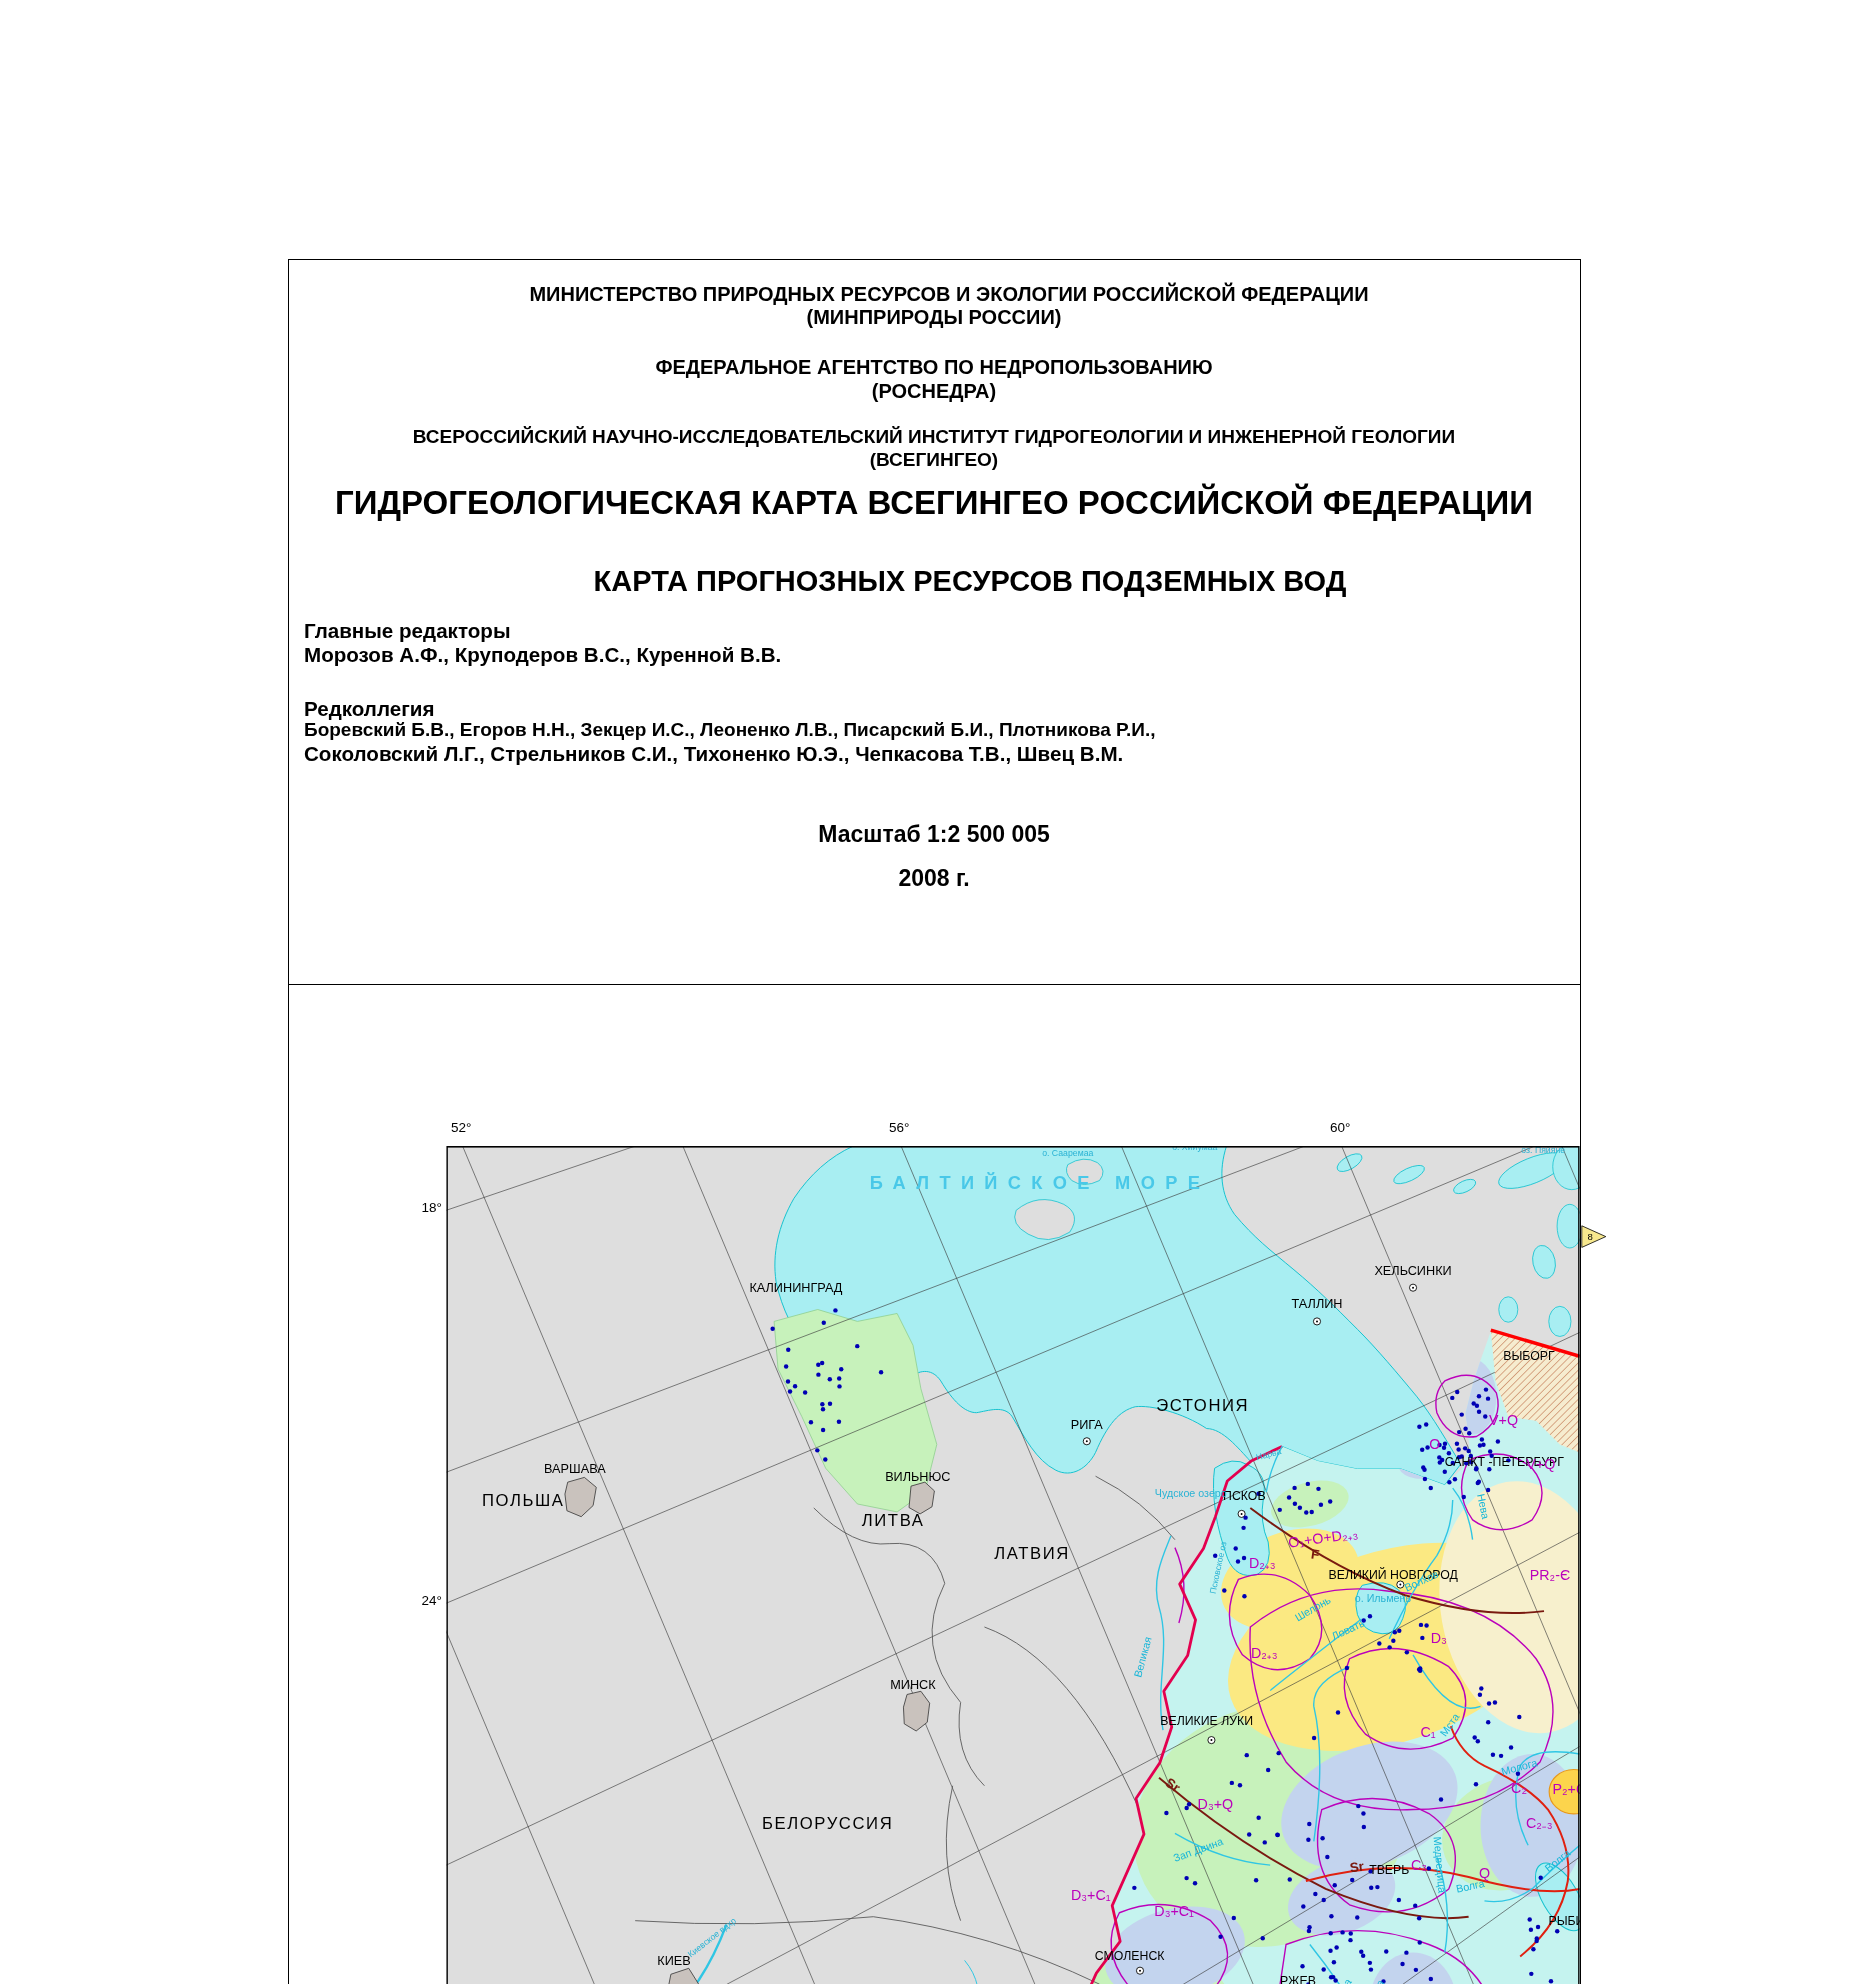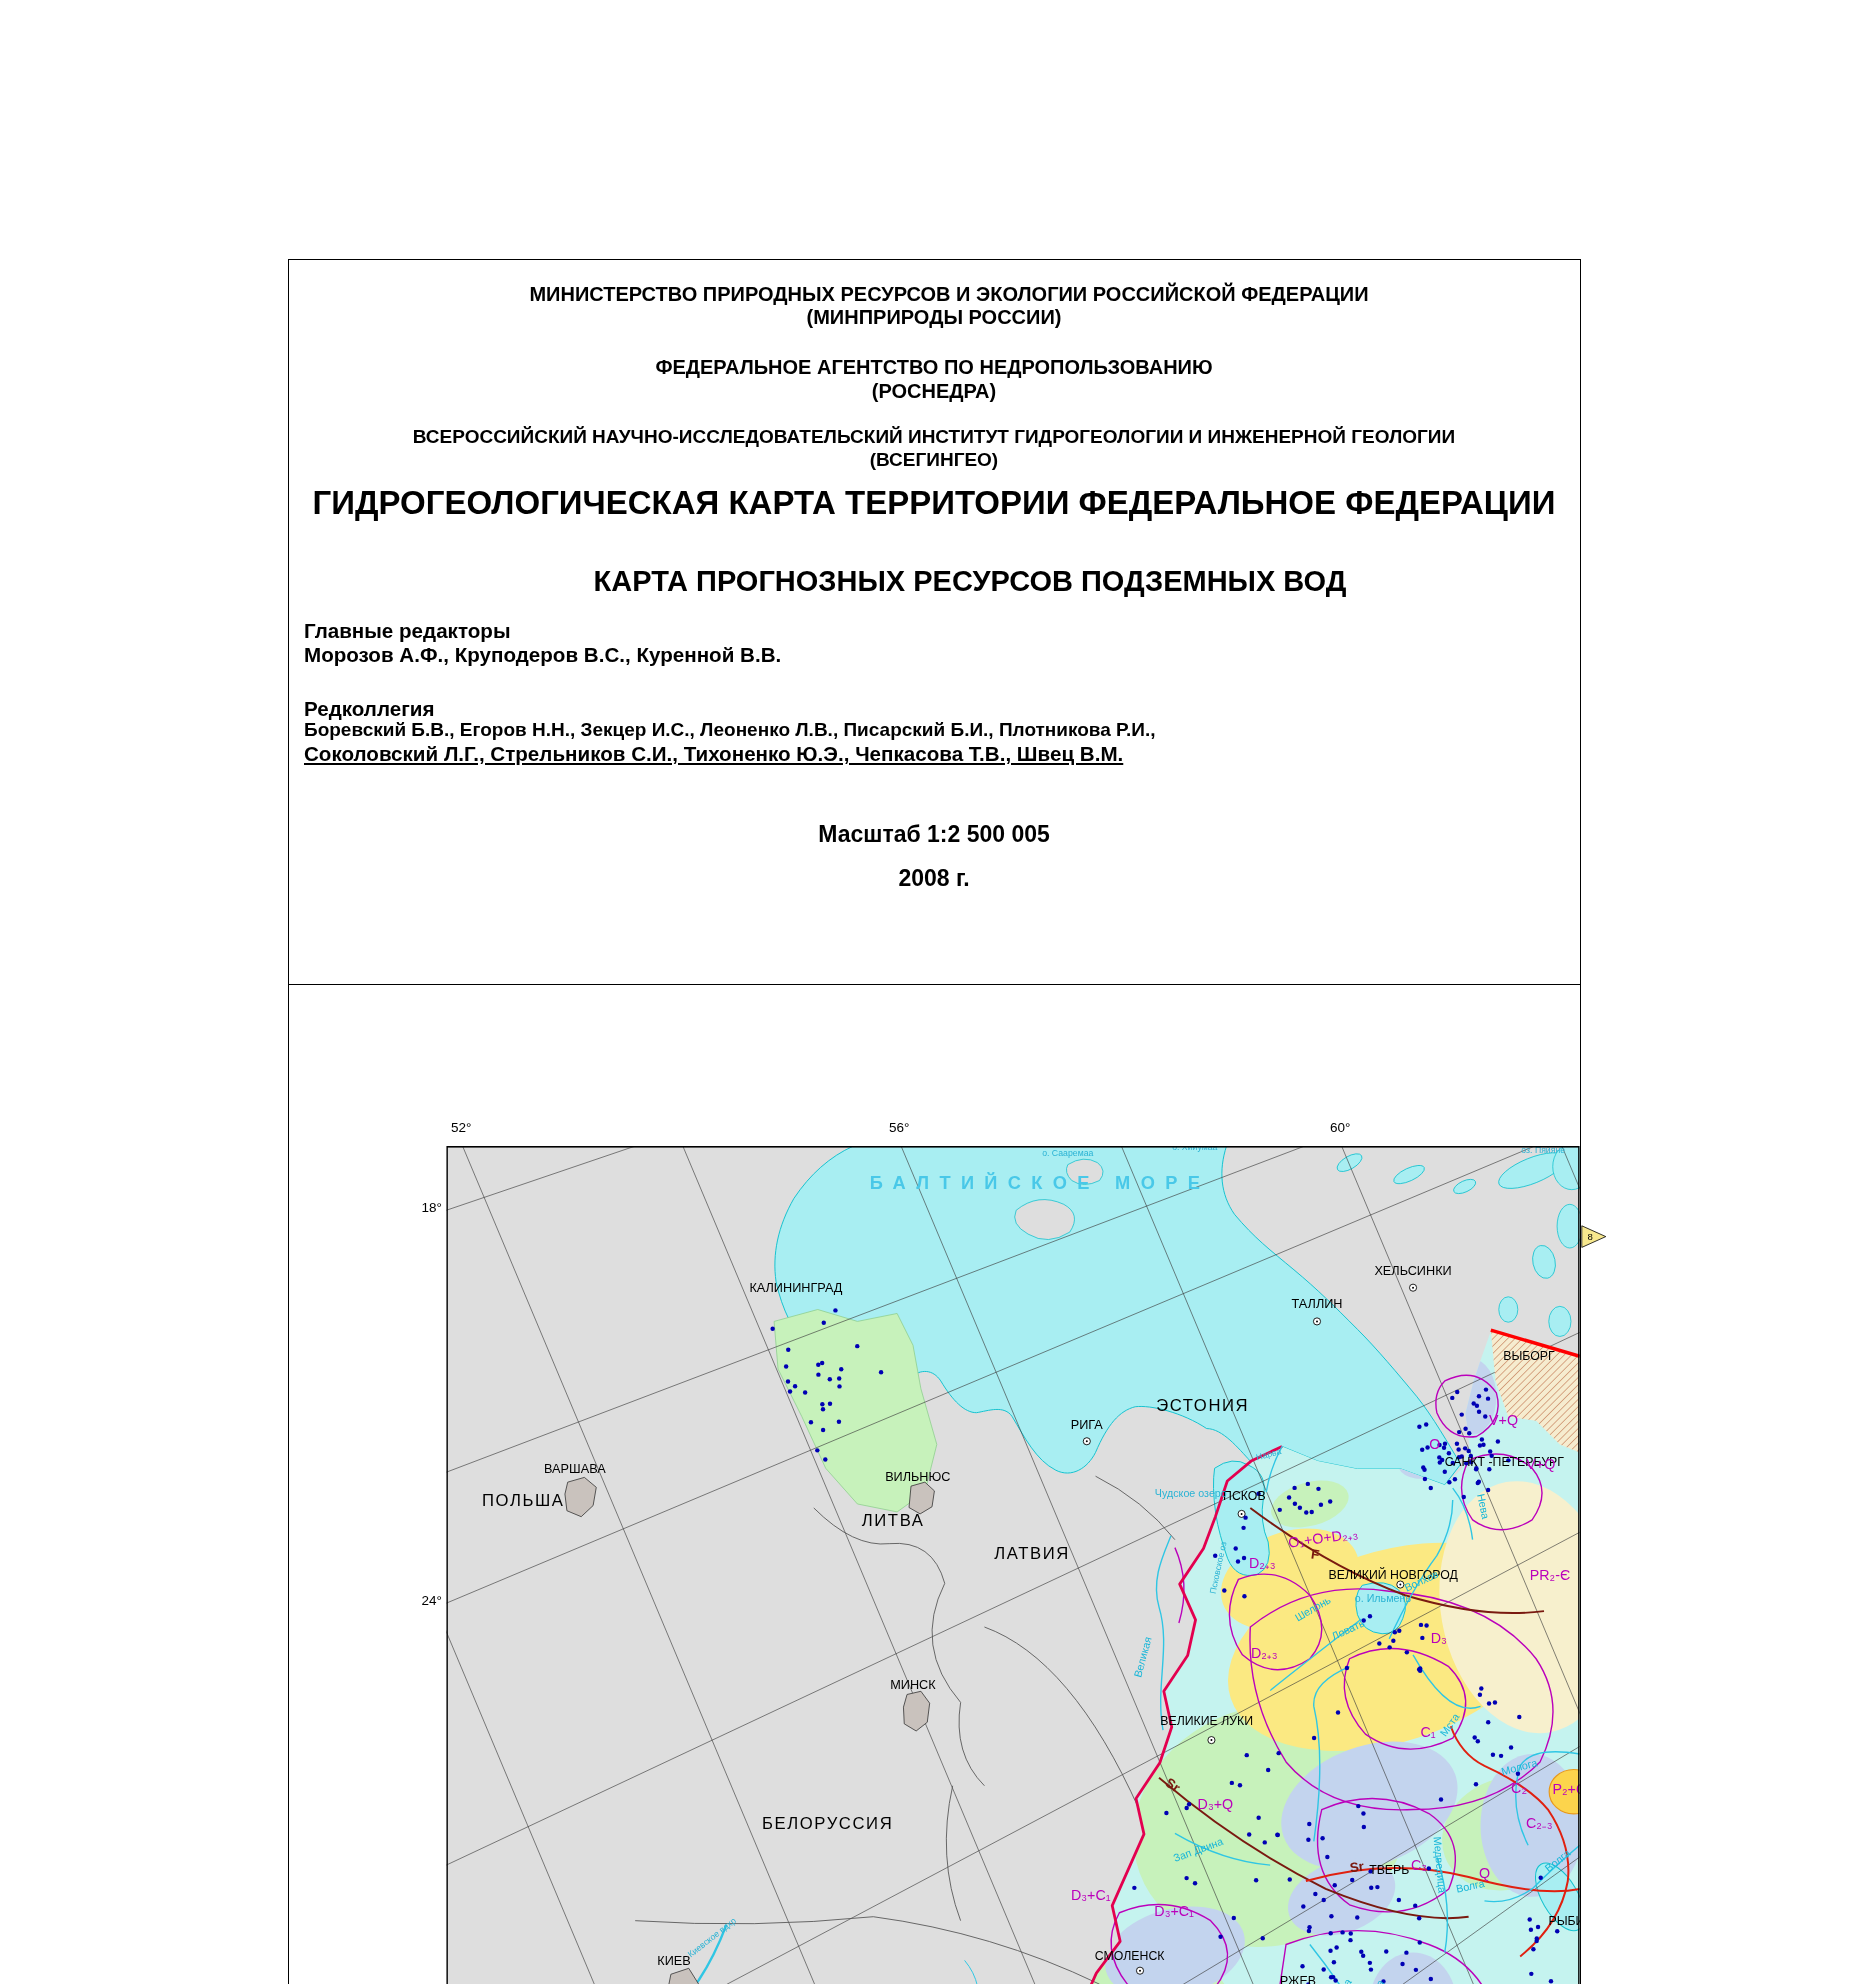--- a/index.html
+++ b/index.html
@@ -22,27 +22,27 @@
 
   <div class="abs frame"></div>
   <div class="abs divider"></div>
 
   <div class="abs ctr hline" style="top:283px;font-size:20px;margin-left:15px;">МИНИСТЕРСТВО ПРИРОДНЫХ РЕСУРСОВ И ЭКОЛОГИИ РОССИЙСКОЙ ФЕДЕРАЦИИ</div>
   <div class="abs ctr hline" style="top:306px;font-size:20px;">(МИНПРИРОДЫ РОССИИ)</div>
   <div class="abs ctr hline" style="top:356px;font-size:20px;">ФЕДЕРАЛЬНОЕ АГЕНТСТВО ПО НЕДРОПОЛЬЗОВАНИЮ</div>
   <div class="abs ctr hline" style="top:380px;font-size:20px;">(РОСНЕДРА)</div>
   <div class="abs ctr hline" style="top:426px;font-size:19px;">ВСЕРОССИЙСКИЙ НАУЧНО-ИССЛЕДОВАТЕЛЬСКИЙ ИНСТИТУТ ГИДРОГЕОЛОГИИ И ИНЖЕНЕРНОЙ ГЕОЛОГИИ</div>
   <div class="abs ctr hline" style="top:449px;font-size:19px;">(ВСЕГИНГЕО)</div>
-  <div class="abs ctr hline" style="top:484px;font-size:33px;">ГИДРОГЕОЛОГИЧЕСКАЯ КАРТА ТЕРРИТОРИИ ФЕДЕРАЛЬНОЕ ФЕДЕРАЦИИ</div>
+  <div class="abs ctr hline" style="top:484px;font-size:33px;">ГИДРОГЕОЛОГИЧЕСКАЯ КАРТА ВСЕГИНГЕО РОССИЙСКОЙ ФЕДЕРАЦИИ</div>
   <div class="abs ctr hline" style="top:565px;font-size:29px;padding-left:36px;">КАРТА  ПРОГНОЗНЫХ РЕСУРСОВ ПОДЗЕМНЫХ ВОД</div>
   <div class="abs hline" style="left:304px;top:619px;font-size:20.6px;">Главные редакторы</div>
   <div class="abs hline" style="left:304px;top:643px;font-size:20.6px;">Морозов А.Ф., Круподеров В.С., Куренной В.В.</div>
   <div class="abs hline" style="left:304px;top:697px;font-size:20.6px;">Редколлегия</div>
   <div class="abs hline" style="left:304px;top:719px;font-size:19px;">Боревский Б.В., Егоров Н.Н., Зекцер И.С., Леоненко Л.В., Писарский Б.И., Плотникова Р.И.,</div>
-  <div class="abs hline" style="left:304px;top:742px;font-size:20.6px;text-decoration:underline;">Соколовский Л.Г., Стрельников С.И., Тихоненко Ю.Э., Чепкасова Т.В., Швец В.М.</div>
+  <div class="abs hline" style="left:304px;top:742px;font-size:20.6px;">Соколовский Л.Г., Стрельников С.И., Тихоненко Ю.Э., Чепкасова Т.В., Швец В.М.</div>
   <div class="abs ctr hline" style="top:821px;font-size:23px;">Масштаб 1:2 500 005</div>
   <div class="abs ctr hline" style="top:865px;font-size:23px;">2008 г.</div>
 
   <div class="abs gratlab" style="left:451px;top:1120px;">52°</div>
   <div class="abs gratlab" style="left:889px;top:1120px;">56°</div>
   <div class="abs gratlab" style="left:1330px;top:1120px;">60°</div>
   <div class="abs gratlab left" style="left:406px;top:1200px;">18°</div>
   <div class="abs gratlab left" style="left:406px;top:1593px;">24°</div>
 
   <svg id="mapsvg" class="abs" style="left:446px;top:1146px;" width="1134" height="1191" viewBox="1124 2888 2856 3001">

